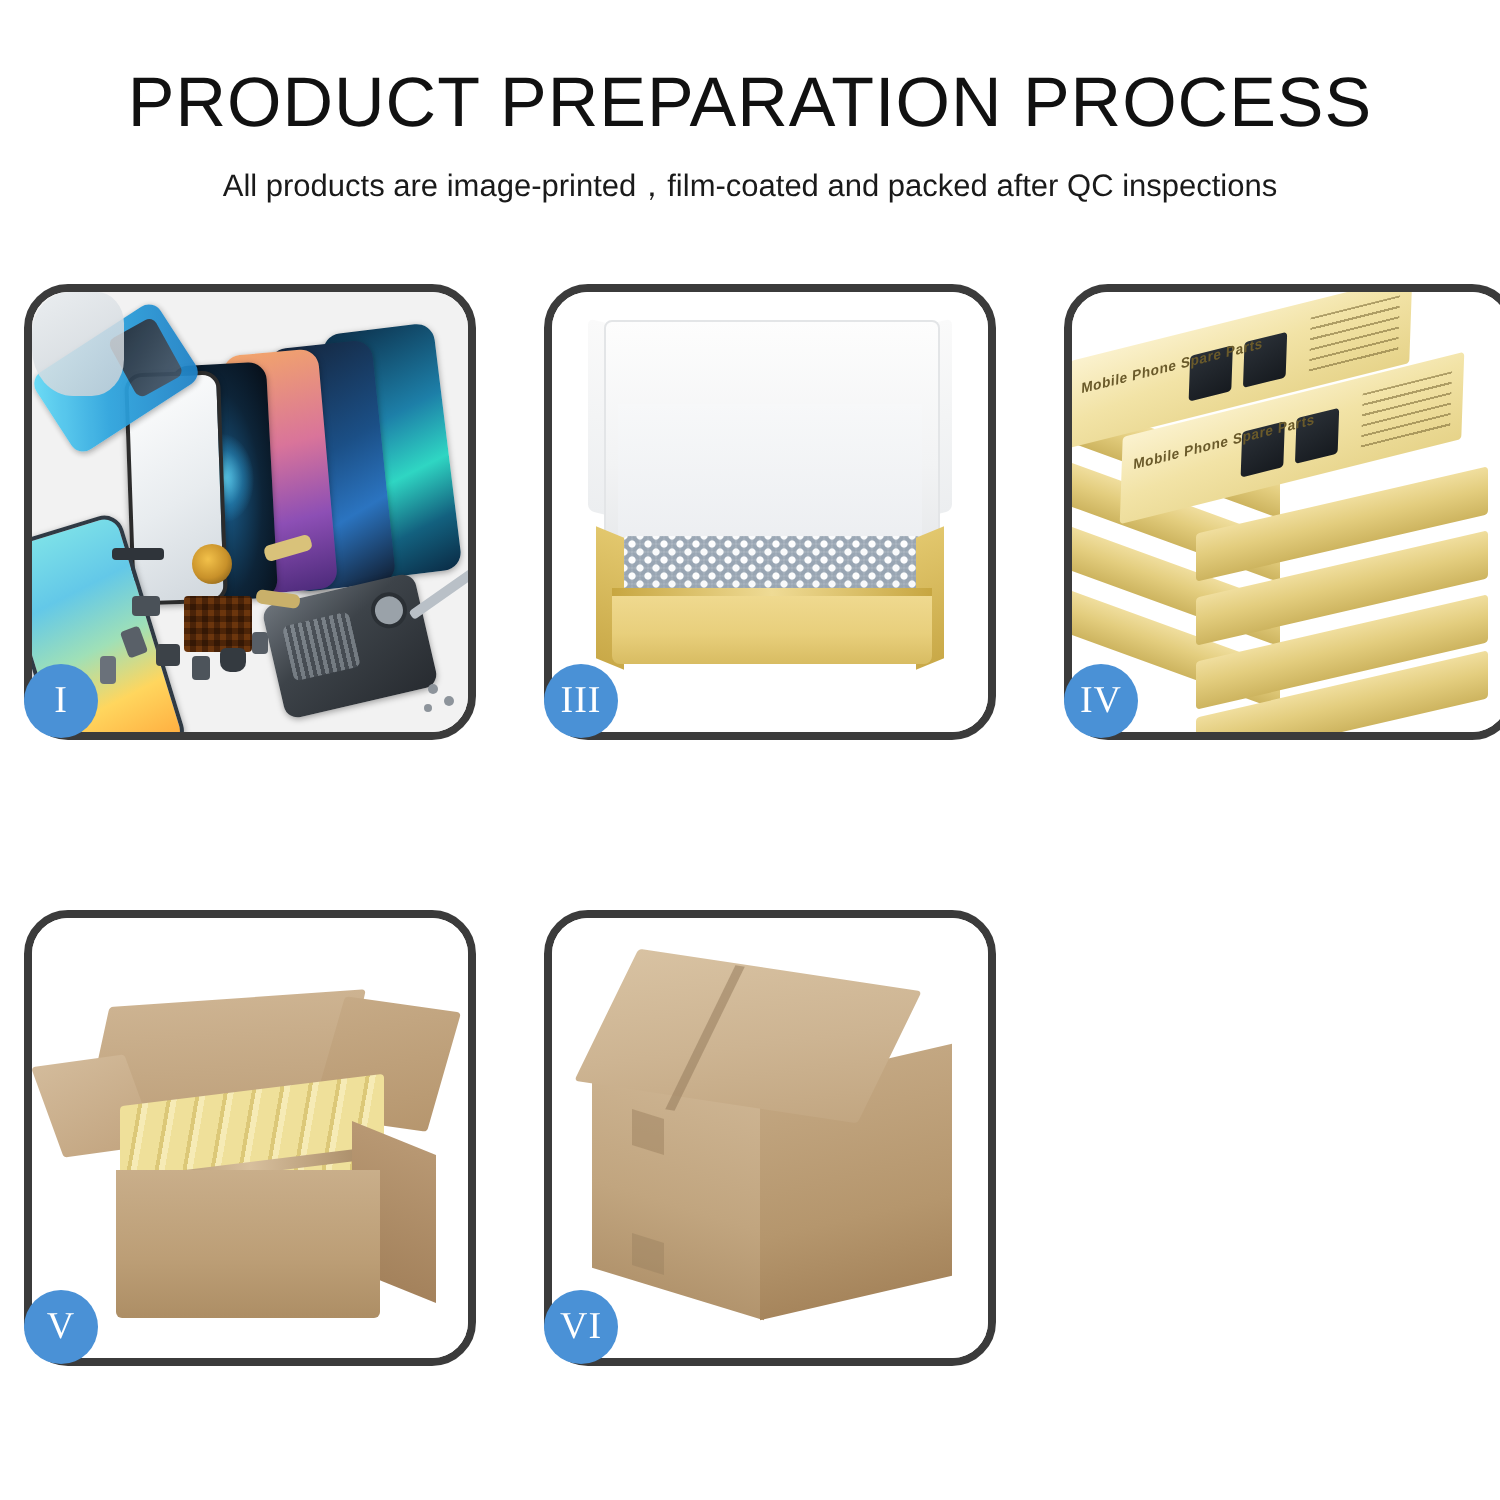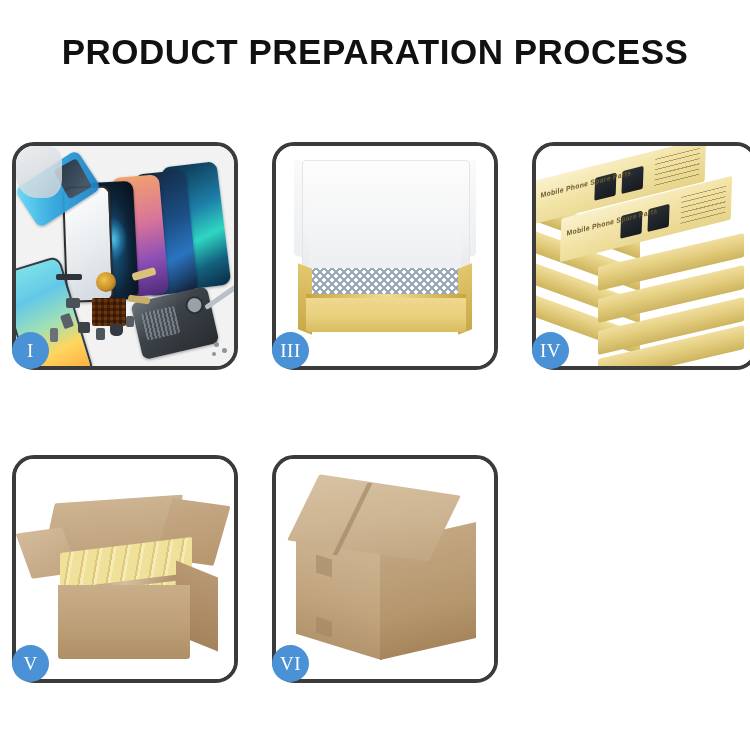--- a/index.html
+++ b/index.html
@@ -18,21 +18,21 @@
   
   .header {
     width: 750px;
     padding-top: 31px;
     text-align: center;
     box-sizing: border-box;
   }
   .title {
     font-family: "Liberation Sans", sans-serif;
     font-size: 35px;
-    font-weight: 700;
+    font-weight: 400;
     letter-spacing: 0.5px;
     color: #111111;
     line-height: 42px;
     margin: 0;
     white-space: nowrap;
   }
   .subtitle {
     font-family: "Liberation Sans", sans-serif;
     font-size: 15.5px;
     font-weight: 400;
@@ -391,20 +391,21 @@
     position:absolute; left:40px; top:160px; width:16px; height:16px;
     background: rgba(150,124,92,.4);
     transform: skewY(17deg);
   }
 </style>
 </head>
 <body>
 
 <div class="header">
   <h1 class="title">PRODUCT PREPARATION PROCESS</h1>
+  <p class="subtitle">All products are image-printed，film-coated and packed after QC inspections</p>
 </div>
 
 <div class="grid">
 
   <div class="panel">
     <div class="panel-inner">
       <div class="scene-phones">
         <div class="ph ph-a"></div>
         <div class="ph ph-b"></div>
         <div class="ph ph-c"></div>

